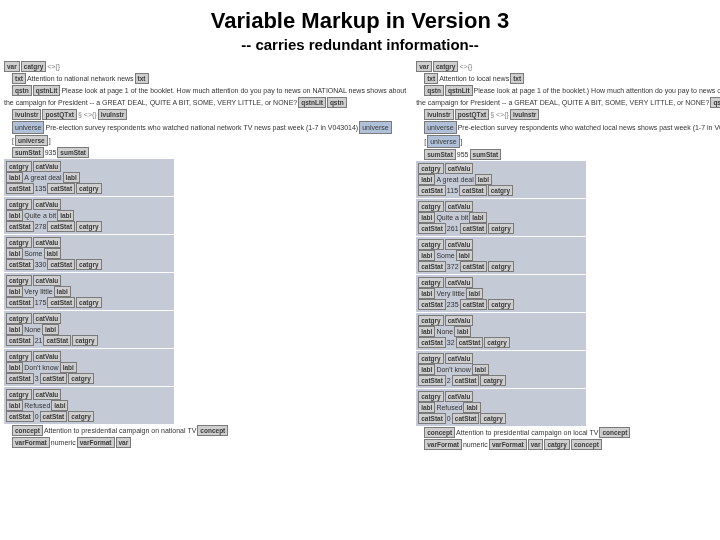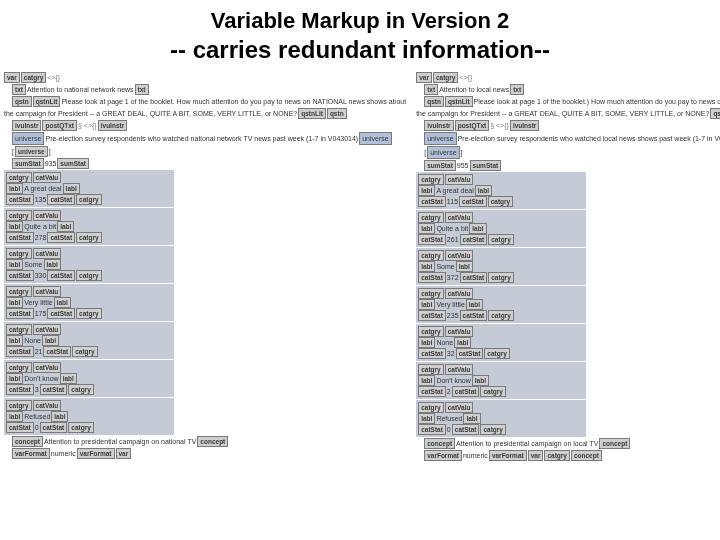--- a/index.html
+++ b/index.html
@@ -13,21 +13,21 @@
   .header {
     text-align: center;
     padding-top: 8px;
   }
   .title {
     font-size: 22px;
     font-weight: bold;
     color: #000;
   }
   .subtitle {
-    font-size: 24px;
+    font-size: 15px;
     font-weight: bold;
     color: #000;
     margin-top: 2px;
   }
   .columns {
     display: flex;
     gap: 10px;
     padding: 8px 4px 0 4px;
   }
   .col {
@@ -75,21 +75,21 @@
     padding: 2px 0 2px 2px;
     margin: 1px 0;
     width: 170px;
   }
   .shaded-section .line { margin-bottom: 0; }
 </style>
 </head>
 <body>
 
 <div class="header">
-  <div class="title">Variable Markup in Version 2</div>
+  <div class="title">Variable Markup in Version 3</div>
   <div class="subtitle">-- carries redundant information--</div>
 </div>
 
 <div class="columns">
 
 <div class="col">
   <div class="line">
         <span class="tag">var</span>
         <span class="tag">catgry</span>
         <span class="caret">&lt;&gt;{}</span>

